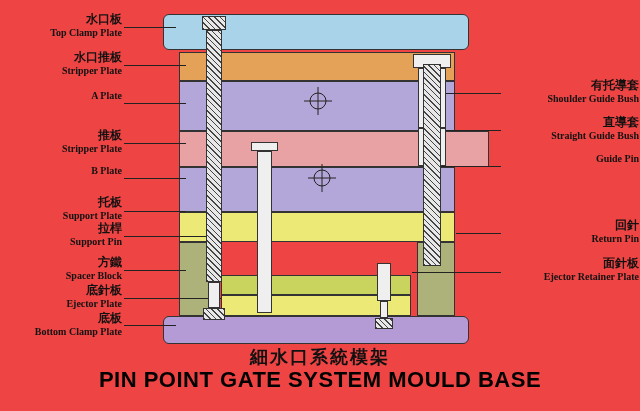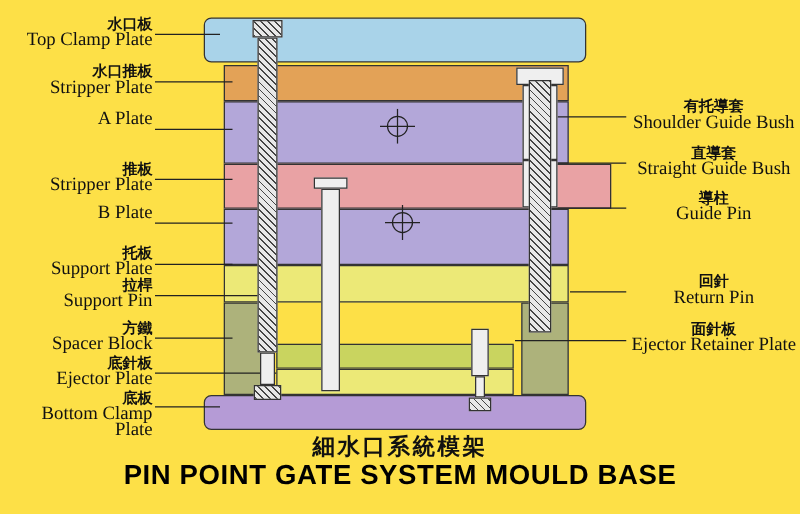--- a/index.html
+++ b/index.html
@@ -10,39 +10,39 @@
   }
   .plate { position:absolute; border:1px solid #333; }
   .part  { position:absolute; border:1px solid #333; background:#efefef; z-index:3; }
   .hatch {
     background-color:#e8e8e8;
     background-image:repeating-linear-gradient(45deg, rgba(40,40,40,.85) 0, rgba(40,40,40,.85) 1px, transparent 1px, transparent 4px);
   }
   .leader { position:absolute; height:1px; background:#222; z-index:2; }
   .label { position:absolute; line-height:13px; z-index:4; color:#111; }
   .label .cn { font-size:12px; font-weight:bold; }
-  .label .en { font-size:15px; font-weight:normal; }
+  .label .en { font-size:10px; font-weight:bold; }
   .label.left  { left:0; width:122px; text-align:right; }
-  .label.right { left:503px; width:136px; text-align:center; }
+  .label.right { left:503px; width:136px; text-align:right; }
   .cross { position:absolute; z-index:4; }
   .title-cn {
     position:absolute; left:0; width:100%; top:345px; text-align:center;
     font-size:18px; font-weight:bold; letter-spacing:2px; color:#111;
     font-family:"Liberation Serif", serif; z-index:5;
   }
   .title-en {
     position:absolute; left:0; width:100%; top:367px; text-align:center;
     font-size:22px; font-weight:bold; letter-spacing:.5px; color:#000;
     font-family:"Liberation Sans", sans-serif; z-index:5;
   }
 </style>
 </head>
 <body>
 
-<div id="canvas" style="background-color: #fde047;">
+<div id="canvas" style="background-color: #ef4444;">
 
   <div class="plate" style="left: 163px; top: 14px; width: 306px; height: 36px; border-radius: 6px; z-index: 1; background-color: rgb(169, 211, 233);"></div>
   <div class="plate" style="left: 179px; top: 52px; width: 276px; height: 29px; z-index: 1; background-color: rgb(227, 162, 87);"></div>
   <div class="plate" style="left: 179px; top: 81px; width: 276px; height: 50px; z-index: 1; background-color: rgb(179, 167, 217);"></div>
   <div class="plate" style="left: 179px; top: 131px; width: 310px; height: 36px; z-index: 1; background-color: rgb(233, 162, 164);"></div>
   <div class="plate" style="left: 179px; top: 167px; width: 276px; height: 45px; z-index: 1; background-color: rgb(179, 167, 217);"></div>
   <div class="plate" style="left: 179px; top: 212px; width: 276px; height: 30px; z-index: 1; background-color: rgb(236, 233, 119);"></div>
   <div class="plate" style="left: 179px; top: 242px; width: 38px; height: 74px; z-index: 1; background-color: rgb(173, 178, 123);"></div>
   <div class="plate" style="left: 417px; top: 242px; width: 38px; height: 74px; z-index: 1; background-color: rgb(173, 178, 123);"></div>
   <div class="plate" style="left: 221px; top: 275px; width: 190px; height: 20px; z-index: 1; background-color: rgb(201, 212, 95);"></div>
@@ -139,21 +139,20 @@
 
   <div class="label right" style="top:79px">
     <div class="cn">有托導套</div>
     <div class="en">Shoulder Guide Bush</div>
   </div>
   <div class="label right" style="top:116px">
     <div class="cn">直導套</div>
     <div class="en">Straight Guide Bush</div>
   </div>
   <div class="label right" style="top:152px">
-    <div class="cn">導柱</div>
     <div class="en">Guide Pin</div>
   </div>
   <div class="label right" style="top:219px">
     <div class="cn">回針</div>
     <div class="en">Return Pin</div>
   </div>
   <div class="label right" style="top:257px">
     <div class="cn">面針板</div>
     <div class="en">Ejector Retainer Plate</div>
   </div>

